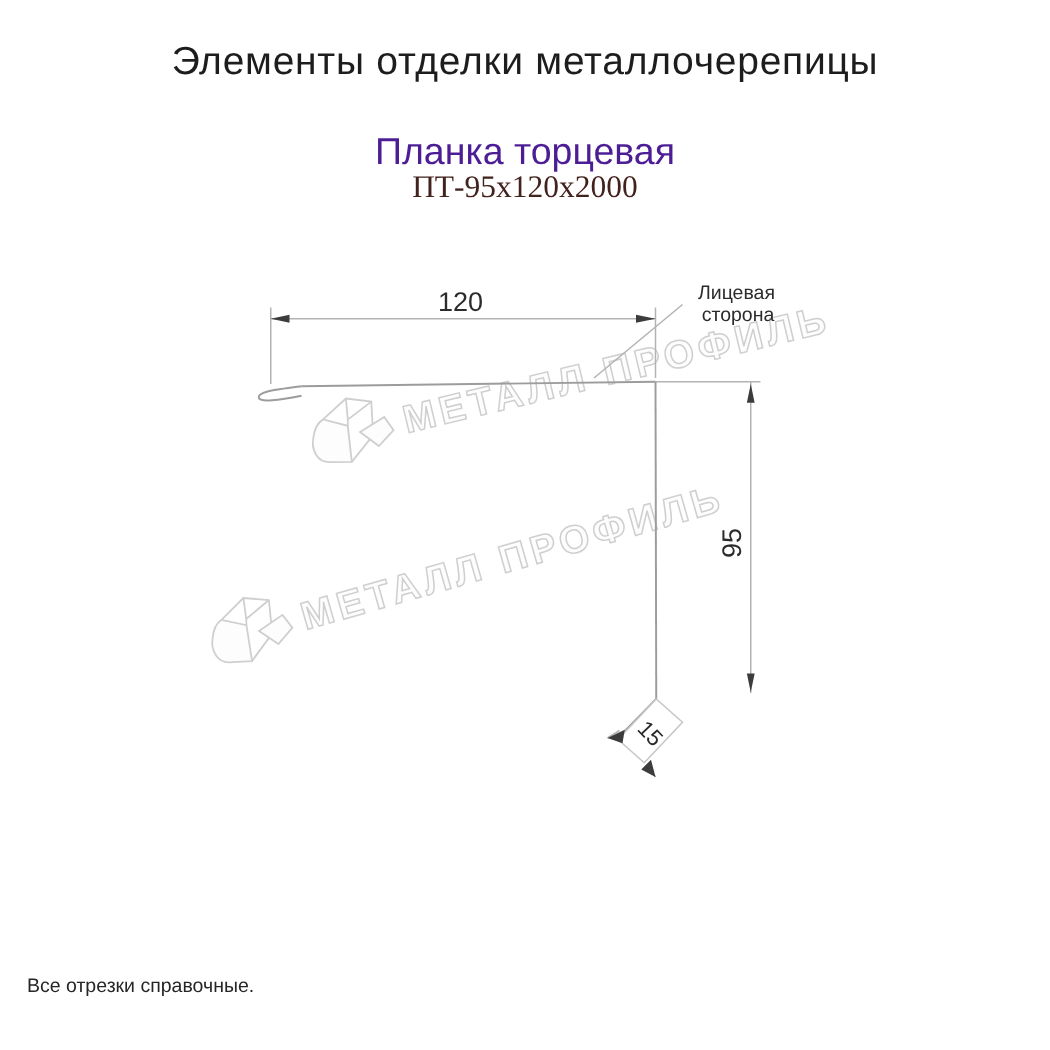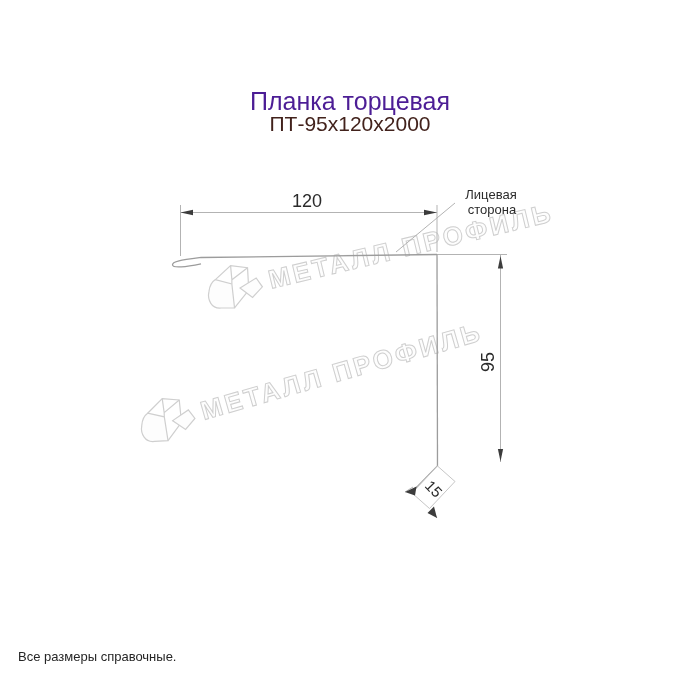--- a/index.html
+++ b/index.html
@@ -20,20 +20,21 @@
     position:absolute;top:87px;left:0;width:100%;
     text-align:center;
     font-size:25px;
     color:#4c1d95;
   }
   .product-sku{
     position:absolute;top:112px;left:0;width:100%;
     text-align:center;
     font-size:21px;
     color:#42221c;
+    font-family:Liberation Serif, serif;
   }
   svg.diagram{position:absolute;top:0;left:0;}
   .wm-text{
     font-size:26px;
     font-weight:bold;
     letter-spacing:3px;
     fill:#fdfdfd;
     stroke:#cfcfcf;
     stroke-width:1px;
   }
@@ -45,20 +46,21 @@
     font-size:13px;color:#262626;
   }
   .footnote.l1{top:649px;}
   .footnote.l2{top:666px;}
 </style>
 </head>
 <body>
 
 <div class="page">
 
+  <div class="page-title">Элементы отделки металлочерепицы</div>
   <div class="product-name">Планка торцевая</div>
   <div class="product-sku">ПТ-95х120х2000</div>
 
   <svg class="diagram" width="700" height="700" viewBox="0 0 700 700">
 
     <g transform="translate(207,296) rotate(-13.5)">
       <g transform="translate(0,-26)" fill="none" stroke="#cfcfcf" stroke-width="1.2">
         <path d="M3,22 Q0,28 2,34 Q4,40 11,41 L24,44 L27,20 L12,12 Q6,14 3,22 Z" fill="#fdfdfd"></path>
         <path d="M12,12 L30,2 L46,8 L42,30 L24,44"></path>
         <path d="M30,2 L28,16 L46,8 M28,16 L27,20 M42,30 L34,26"></path>
@@ -110,15 +112,15 @@
 
     <text class="dim-text" x="307" y="207" text-anchor="middle">120</text>
     <text class="dim-text" text-anchor="middle" transform="translate(488,362) rotate(-90)" x="0" y="6">95</text>
 
     <g>
       <text class="small-text" x="491" y="199" text-anchor="middle">Лицевая</text>
       <text class="small-text" x="492" y="214" text-anchor="middle">сторона</text>
     </g>
   </svg>
 
-  <div class="footnote l1">Все размеры справочные.</div>
+  <div class="footnote l1">Все отрезки справочные.</div>
 
 </div>
 
 </body></html>

